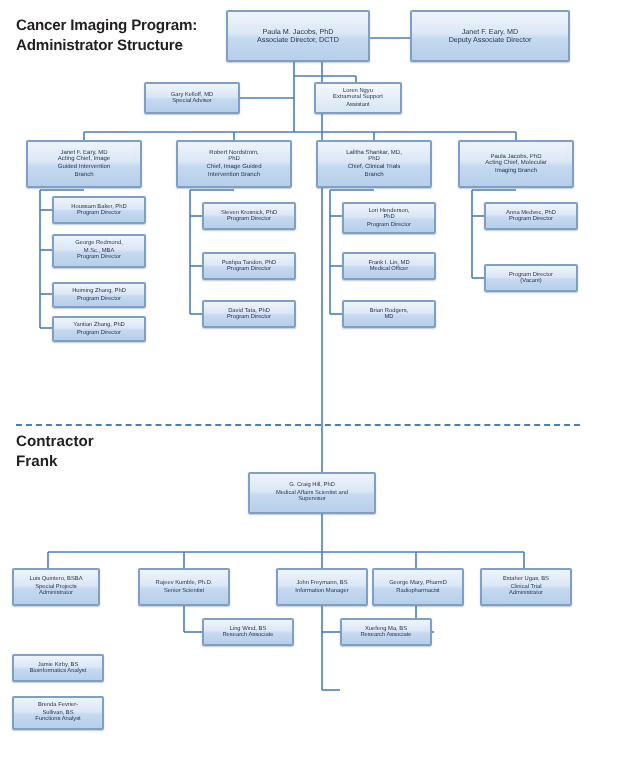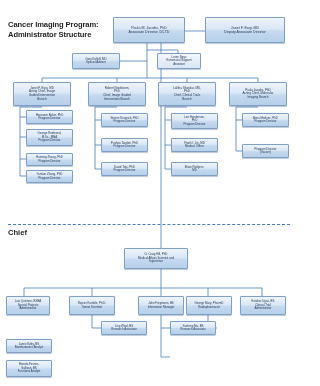--- a/index.html
+++ b/index.html
@@ -3,21 +3,21 @@
 <meta charset="utf-8">
 <style>
   html,body{margin:0;padding:0;}
   body{
     width:298px;height:386px;
     background:#ffffff;
     font-family:"Liberation Sans", sans-serif;
     overflow:hidden;
     position:relative;
   }
-  #chart{position:absolute;inset:0;margin-top:12px;}
+  #chart{position:absolute;inset:0;}
   
   svg.lines{position:absolute;left:0;top:0;width:298px;height:386px;pointer-events:none;}
 
   .title{
     position:absolute;
     font-weight:bold;
     font-size:7.6px;
     line-height:10px;
     color:#231f20;
     letter-spacing:-0.1px;
@@ -274,21 +274,22 @@
   <div class="node" style="left:242px;top:132px;width:47px;height:14px;">
     <span>
         <div>Program Director</div>
         <div>(Vacant)</div>
       </span>
   </div>
 
   <div class="divider" style="left:8px;top:212px;width:282px;"></div>
 
   <div class="section-label" style="left:8px;top:216px;width:80px;">
-    <div>Chief</div>
+    <div>Contractor</div>
+    <div>Frank</div>
   </div>
 
   <div class="node" style="left:124px;top:236px;width:64px;height:21px;">
     <span>
         <div>G. Craig Hill, PhD</div>
         <div>Medical Affairs Scientist and</div>
         <div>Supervisor</div>
       </span>
   </div>
 

